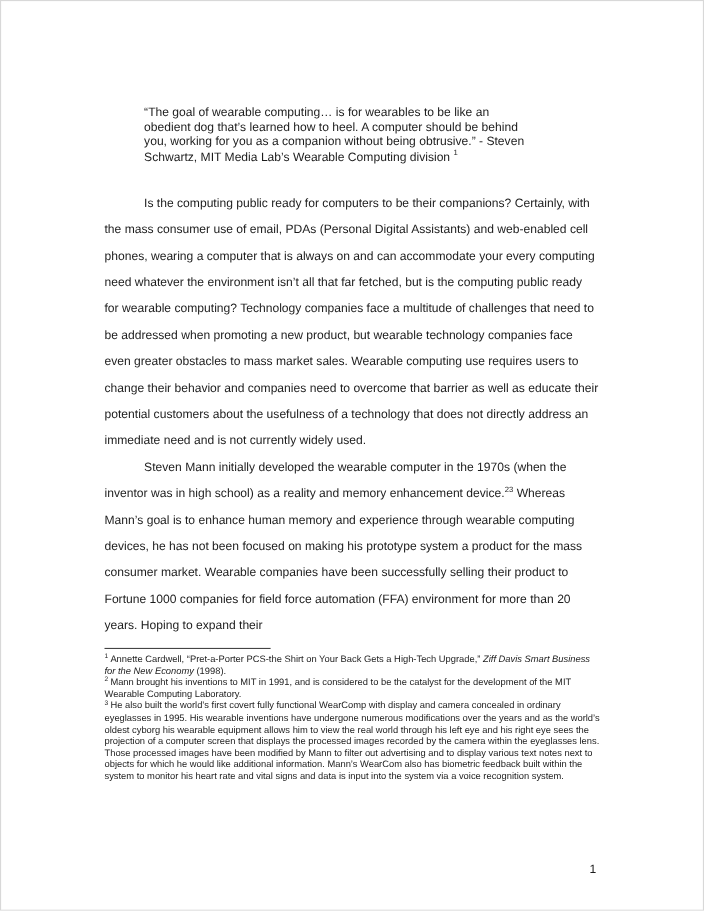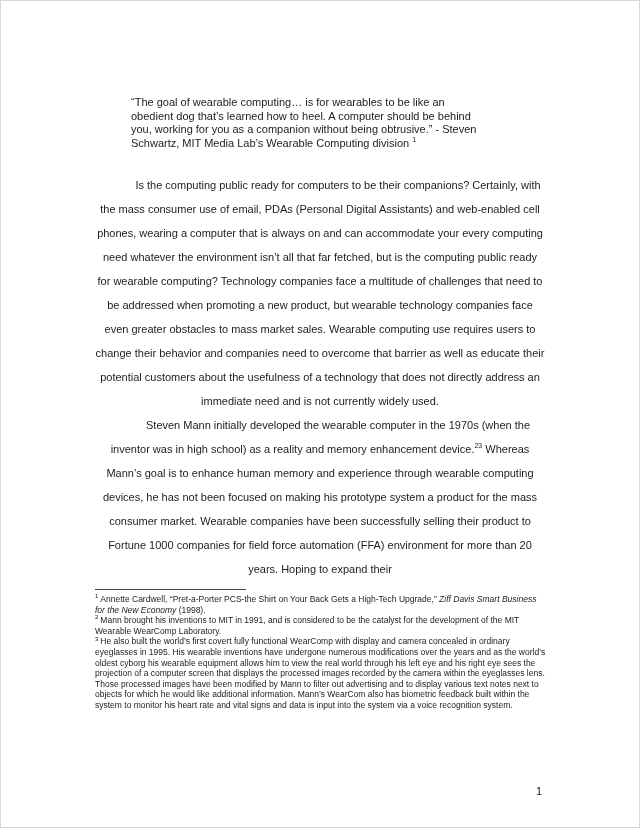--- a/index.html
+++ b/index.html
@@ -26,21 +26,20 @@
     margin-left: 36px;
     width: 358px;
     font-size: 11px;
     line-height: 13.5px;
   }
   .body-para {
     margin: 0;
     font-size: 11px;
     line-height: 24px;
     text-indent: 36px;
-    text-align: center;
   }
   .para-first {
     margin-top: 23px;
   }
   sup.ref {
     font-size: 7px;
     line-height: 0;
     vertical-align: super;
   }
   .fn-sep {
@@ -92,21 +91,21 @@
       <span>Steven Mann initially developed the wearable computer in the 1970s (when the inventor was in high school) as a reality and memory enhancement device.</span><sup class="ref">23</sup><span> Whereas Mann’s goal is to enhance human memory and experience through wearable computing devices, he has not been focused on making his prototype system a product for the mass consumer market.  Wearable companies have been successfully selling their product to Fortune 1000 companies for field force automation (FFA) environment for more than 20 years. Hoping to expand their</span>
     </p>
 
     <div class="fn-sep"></div>
 
     <div class="footnotes">
       <div class="footnote">
         <sup class="fn-marker">1</sup><span>Annette Cardwell, “Pret-a-Porter PCS-the Shirt on Your Back Gets a High-Tech Upgrade,” </span><span class="italic">Ziff Davis Smart Business for the New Economy</span><span> (1998).</span>
       </div>
       <div class="footnote">
-        <sup class="fn-marker">2</sup><span>Mann brought his inventions to MIT in 1991, and is considered to be the catalyst for the development of the MIT Wearable WearComp Laboratory.</span>
+        <sup class="fn-marker">2</sup><span>Mann brought his inventions to MIT in 1991, and is considered to be the catalyst for the development of the MIT Wearable Computing Laboratory.</span>
       </div>
       <div class="footnote">
         <sup class="fn-marker">3</sup><span>He also built the world’s first covert fully functional WearComp with display and camera concealed in ordinary eyeglasses in 1995. His wearable inventions have undergone numerous modifications over the years and as the world’s oldest cyborg his wearable equipment allows him to view the real world through his left eye and his right eye sees the projection of a computer screen that displays the processed images recorded by the camera within the eyeglasses lens.  Those processed images have been modified by Mann to filter out advertising and to display various text notes next to objects for which he would like additional information. Mann’s WearCom also has biometric feedback built within the system to monitor his heart rate and vital signs and data is input into the system via a voice recognition system.</span>
       </div>
     </div>
 
   </div>
 
   <div class="page-number">1</div>
 </div>

